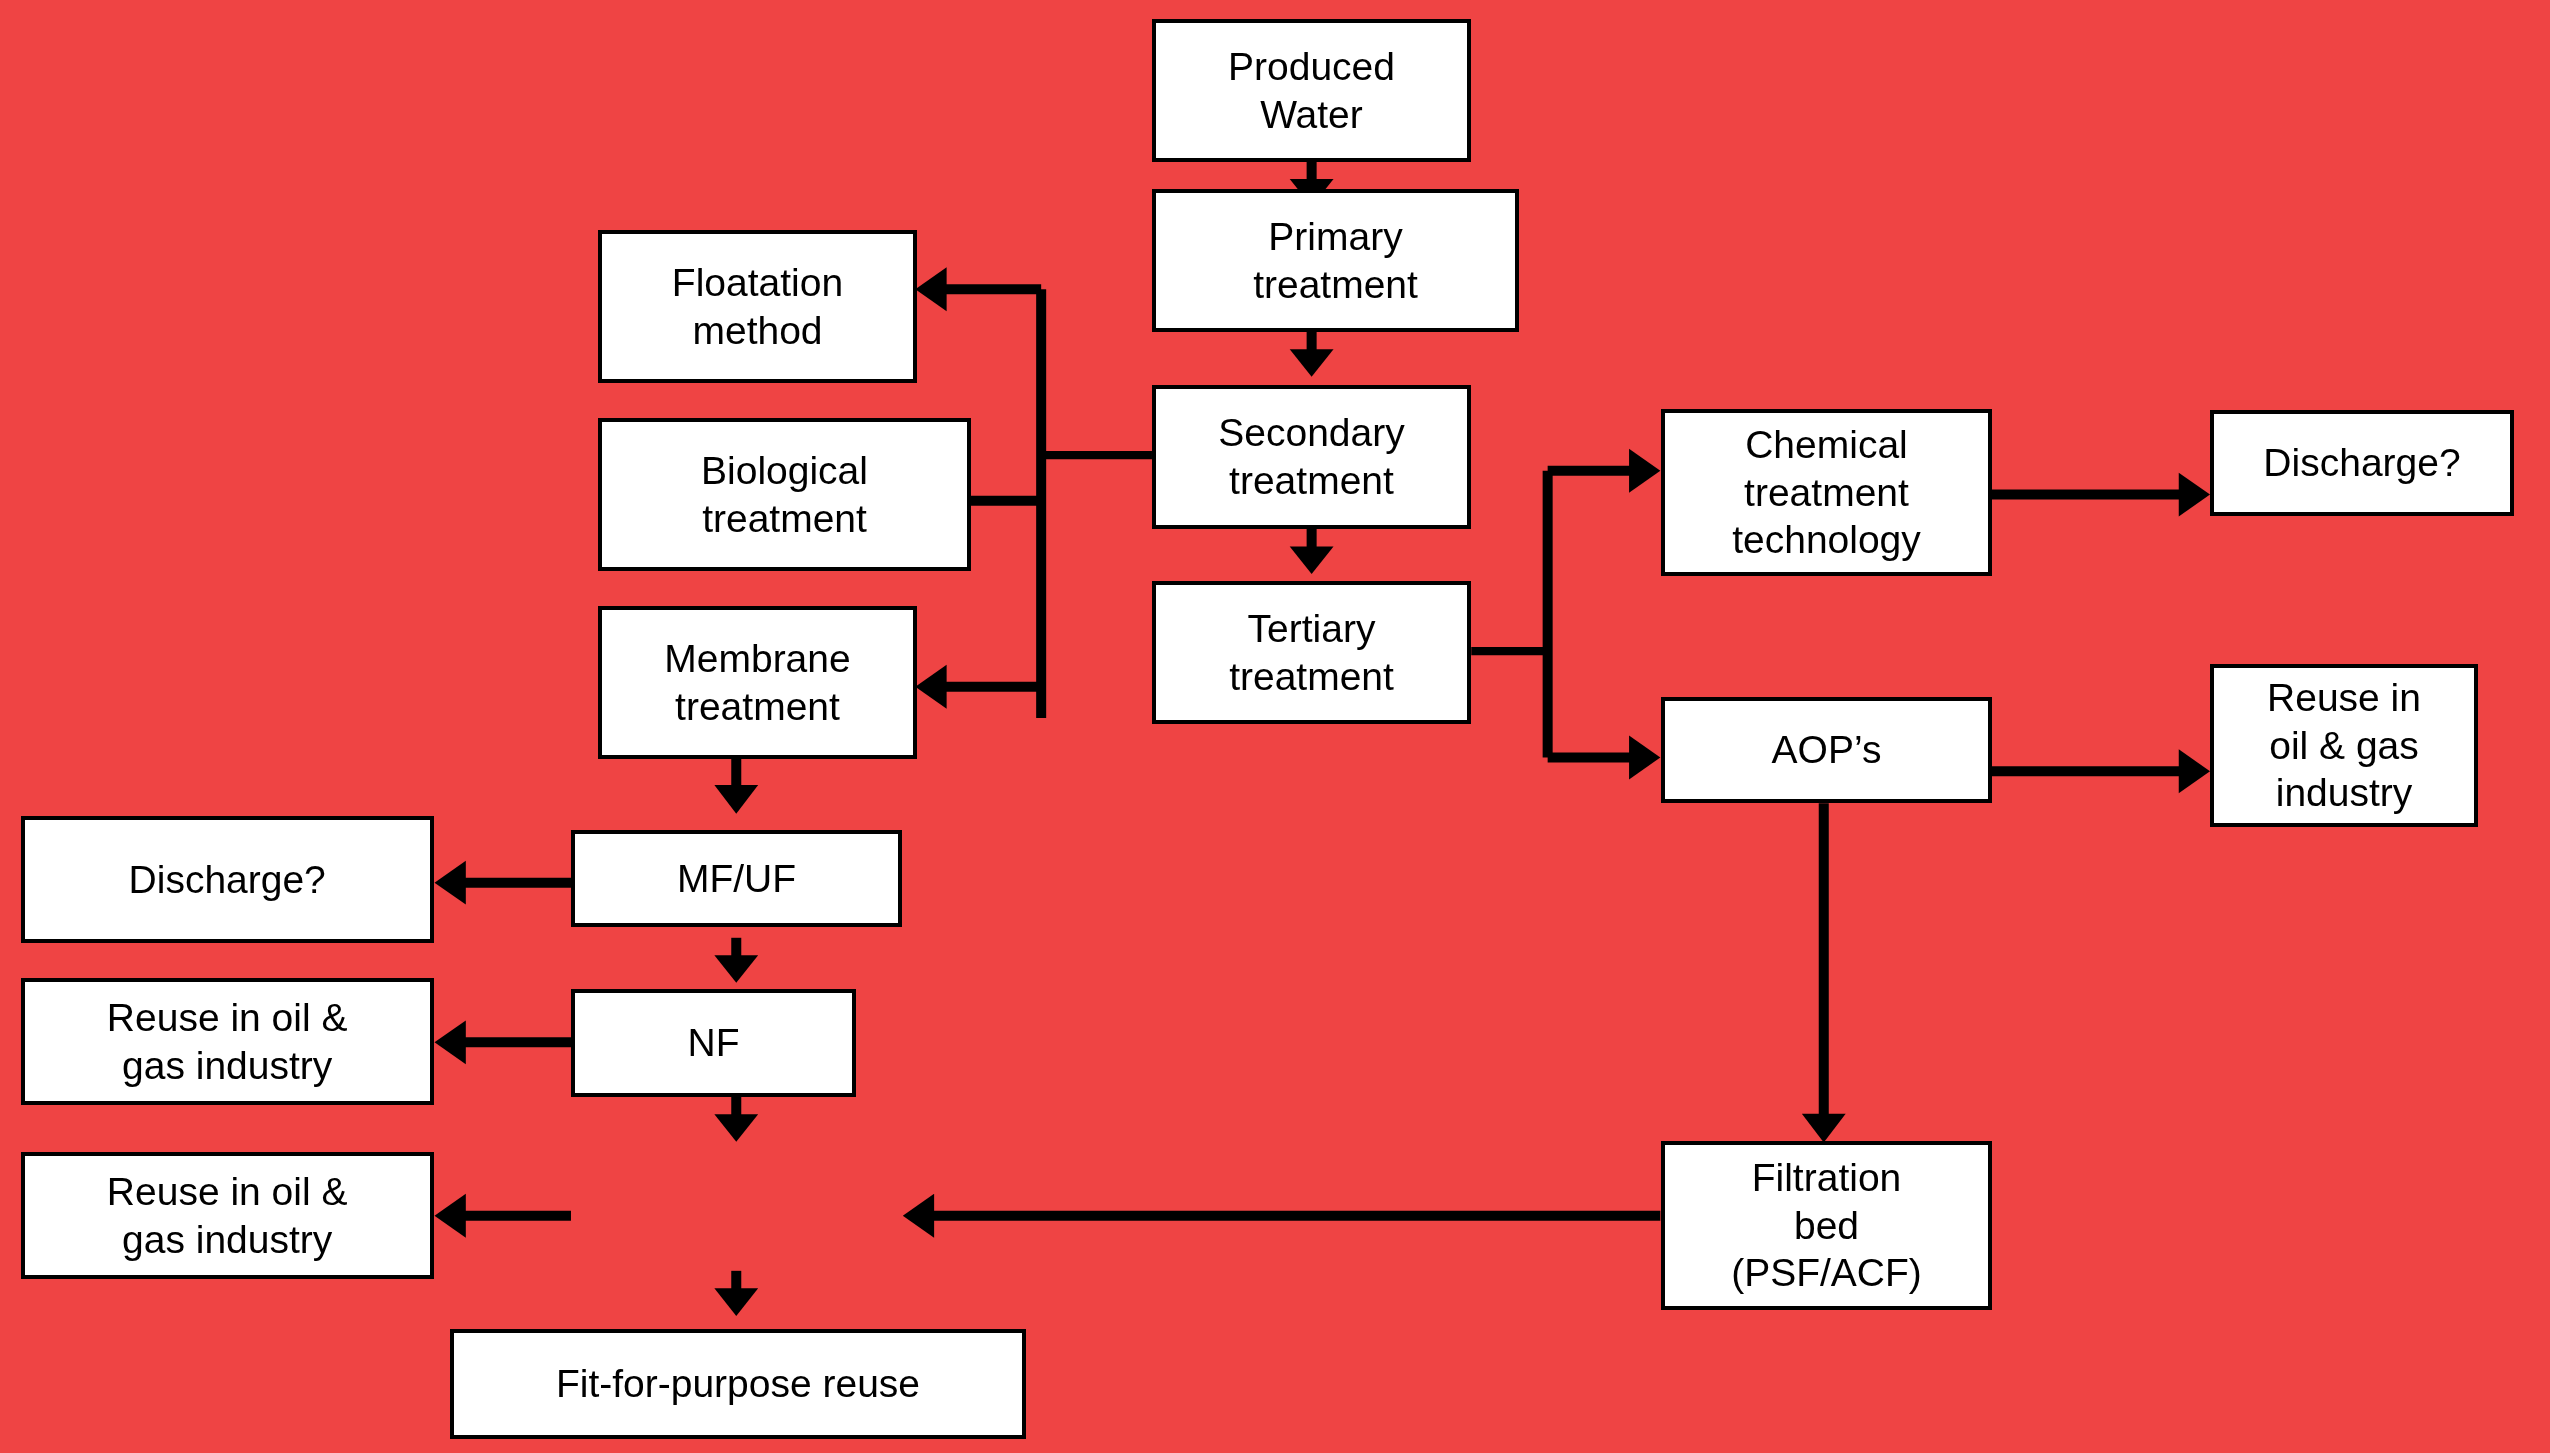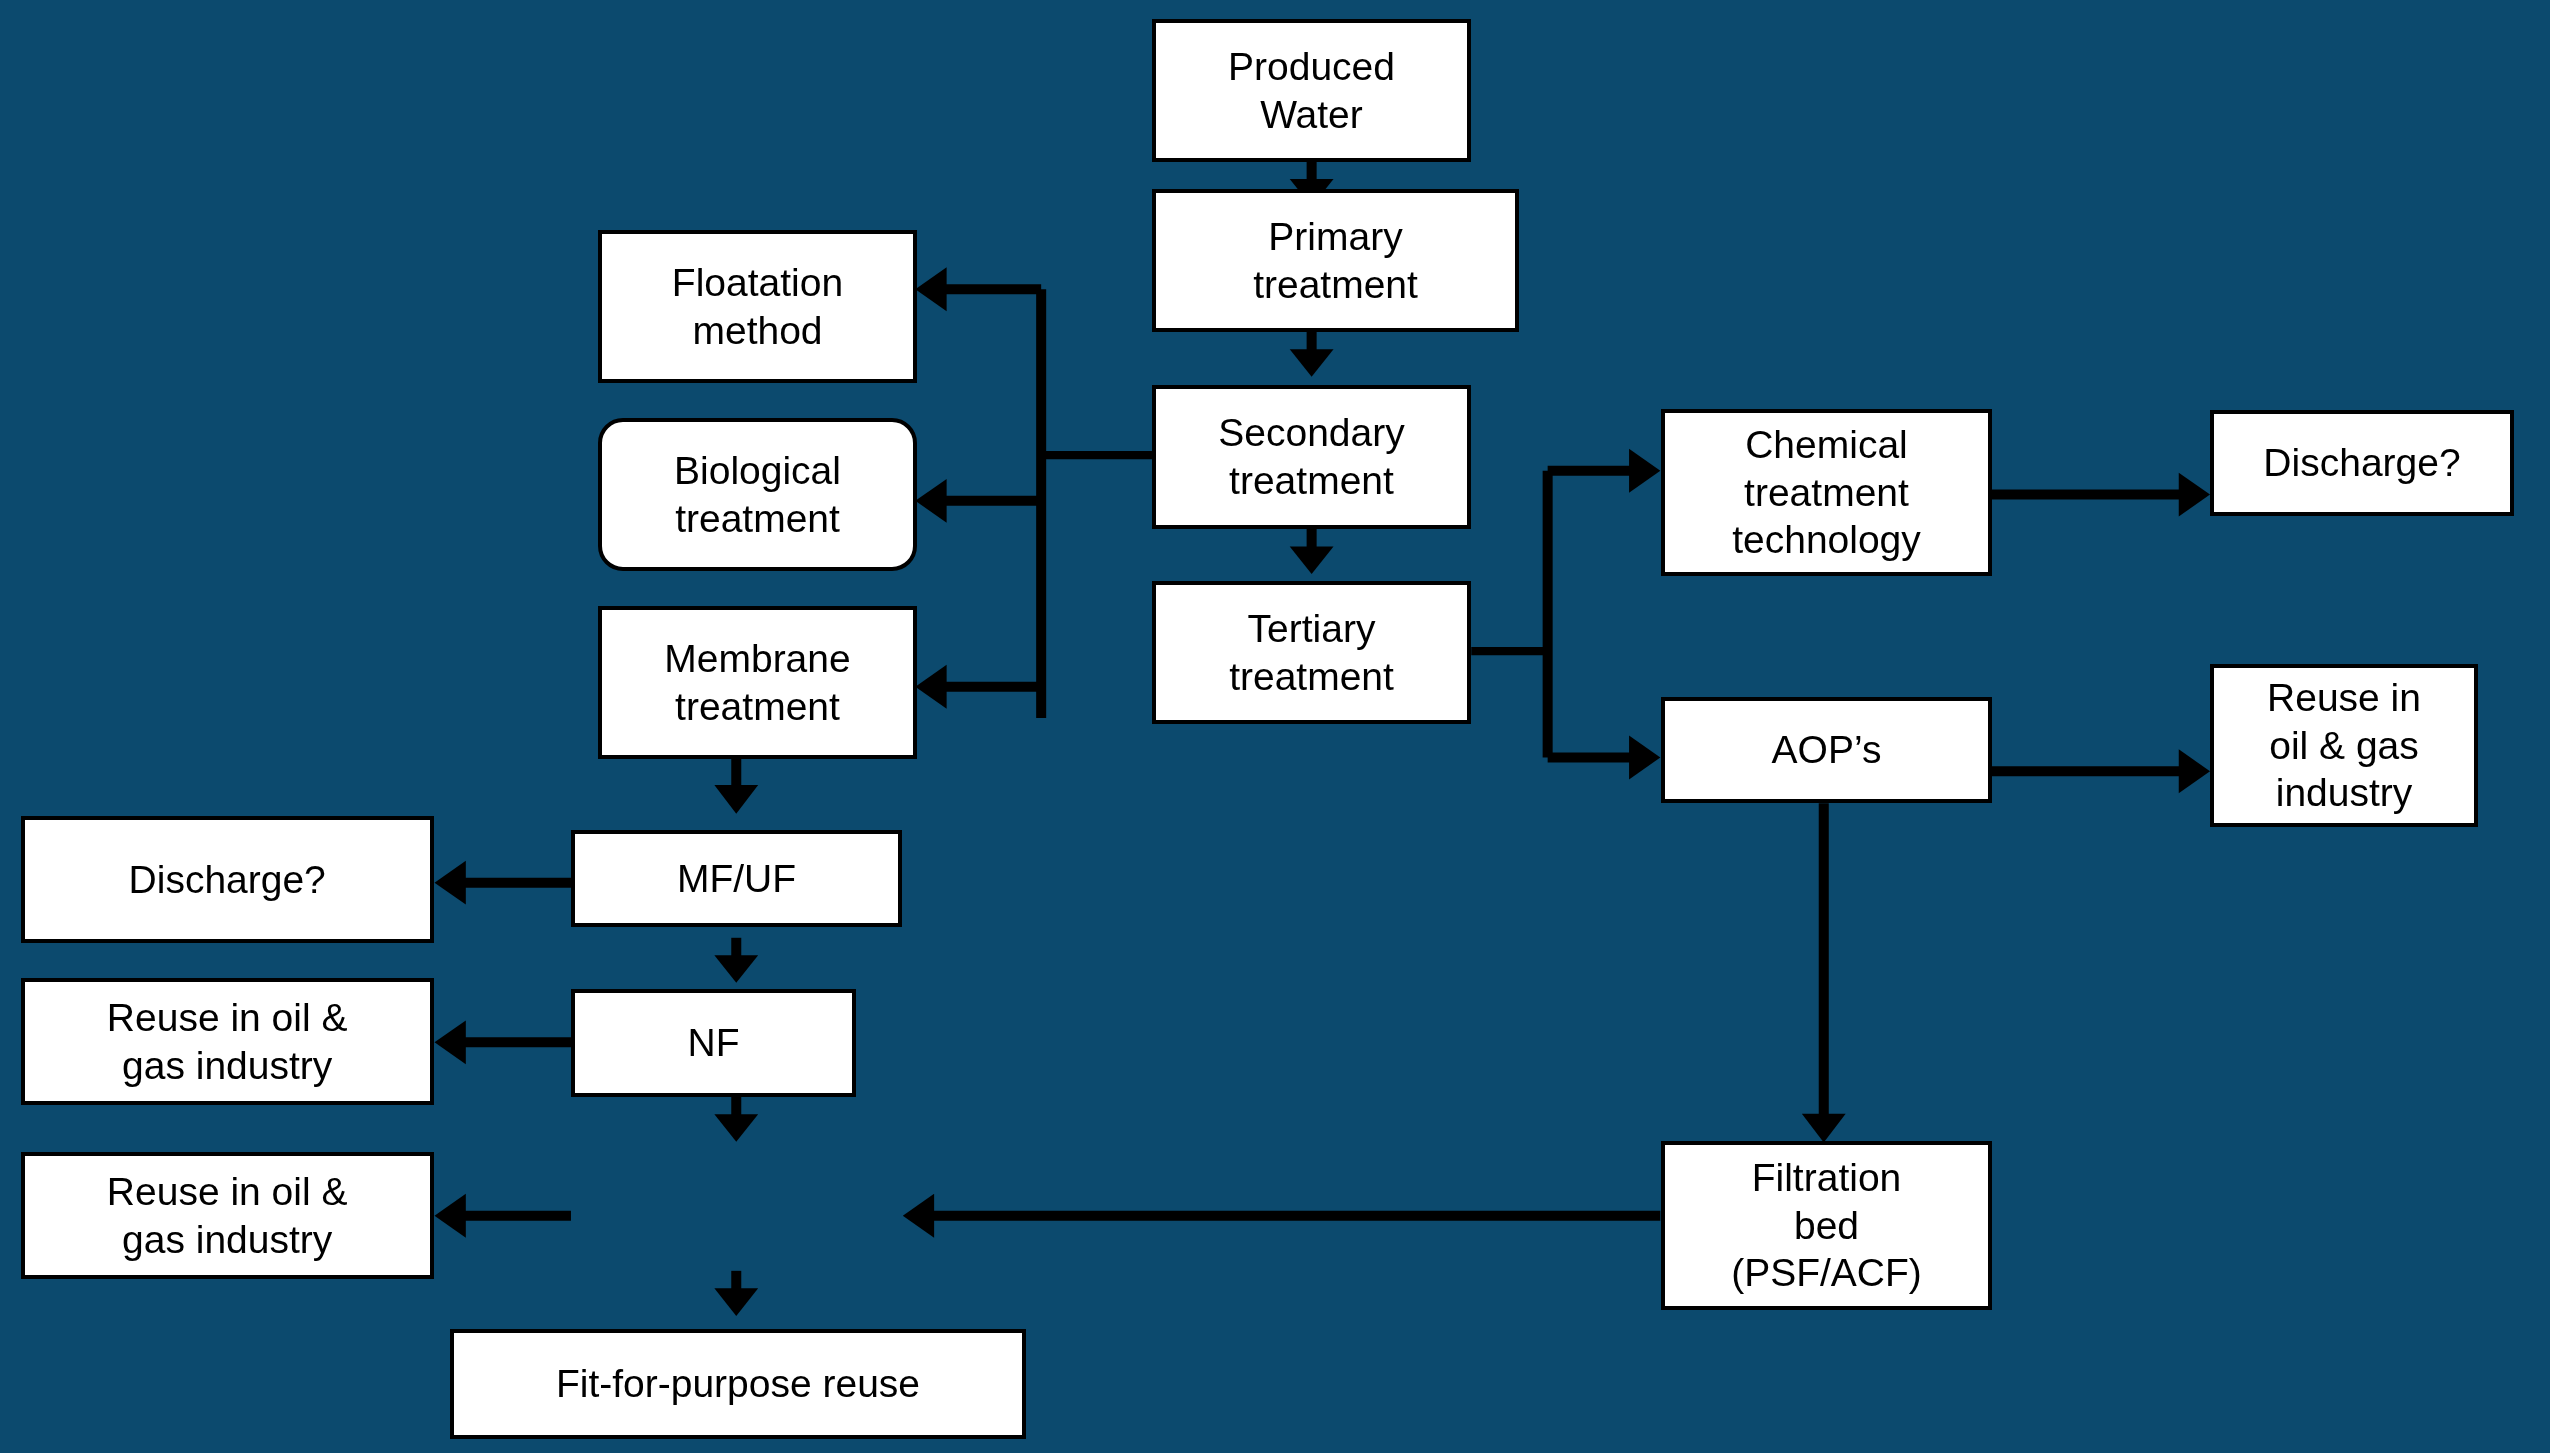--- a/index.html
+++ b/index.html
@@ -4,21 +4,21 @@
 <style>
   html, body {
     margin: 0;
     padding: 0;
     background: #ffffff;
   }
   #canvas {
     position: relative;
     width: 2550px;
     height: 1453px;
-    background: #0c4a6e;
+    background: #ef4444;
     overflow: hidden;
   }
   svg.layer {
     position: absolute;
     top: 0;
     left: 0;
     width: 2550px;
     height: 1453px;
   }
   .node-box {
@@ -173,21 +173,21 @@
   <div class="node-box fs-big" style="left:1152px; top:581px; width:319px; height:143px;">
     <span>Tertiary
 treatment</span>
   </div>
 
   <div class="node-box fs-big" style="left:598px; top:230px; width:319px; height:153px;">
     <span>Floatation
 method</span>
   </div>
 
-  <div class="node-box fs-big" style="left:598px; top:418px; width:319px; height:153px;border-radius:25px;">
+  <div class="node-box fs-big" style="left:598px; top:418px; width:373px; height:153px;">
     <span>Biological
 treatment</span>
   </div>
 
   <div class="node-box fs-big" style="left:598px; top:606px; width:319px; height:153px;">
     <span>Membrane
 treatment</span>
   </div>
 
   <div class="node-box fs-big" style="left:571px; top:830px; width:331px; height:97px;">

